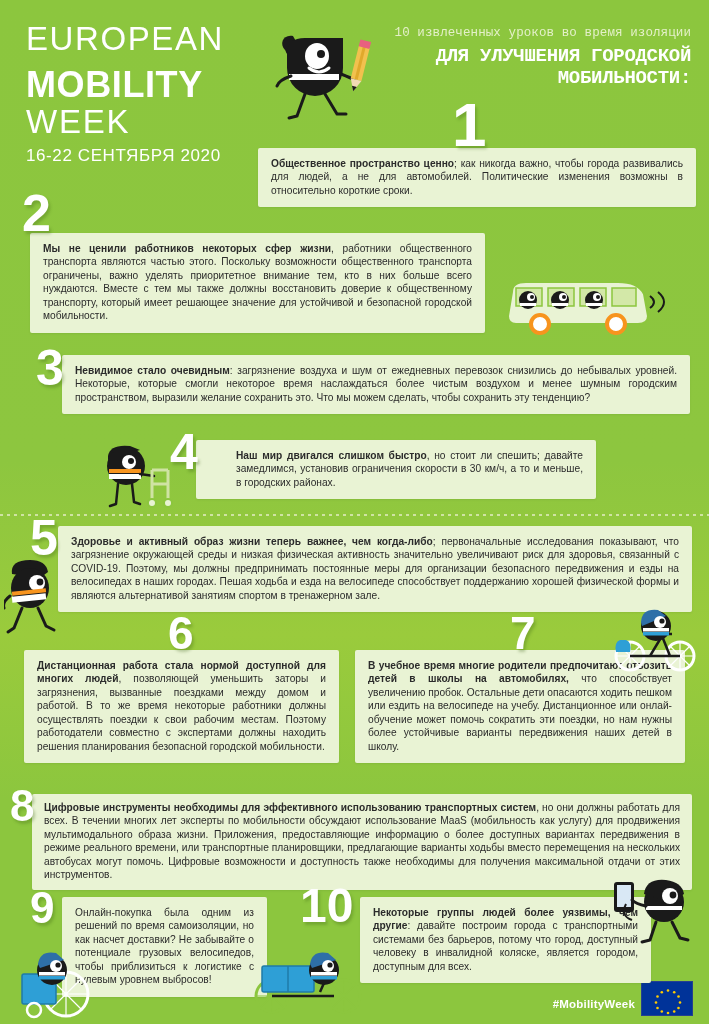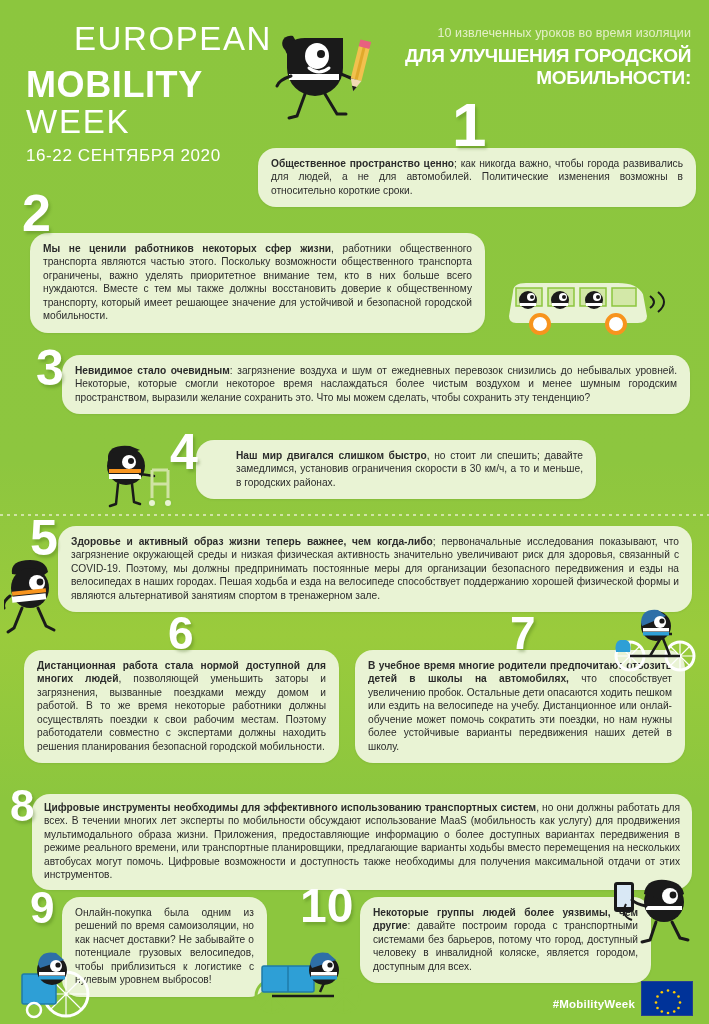--- a/index.html
+++ b/index.html
@@ -14,48 +14,48 @@
     position: relative;
     width: 709px;
     height: 1024px;
     background: linear-gradient(180deg, #8cc63e 0%, #8dc63f 45%, #9acb3c 62%, #8cc63e 78%, #8cc63e 100%);
     overflow: hidden;
   }
 
   
   .header { position: absolute; top: 0; left: 0; width: 709px; height: 150px; }
   .logo { position: absolute; left: 26px; top: 22px; color: #ffffff; line-height: 1; }
-  .logo .l1 { font-size: 33px; letter-spacing: 1.6px; font-weight: 300; display: block; margin-left: 48px; }
+  .logo .l1 { font-size: 33px; letter-spacing: 1.6px; font-weight: 300; display: block; }
   .logo .l2 { font-size: 36px; letter-spacing: 0.6px; font-weight: 700; display: block; margin-top: 12px; }
   .logo .l3 { font-size: 33px; letter-spacing: 1.8px; font-weight: 300; display: block; margin-top: 2px; }
   .logo .l4 { font-size: 17px; letter-spacing: 0.6px; font-weight: 400; display: block; margin-top: 9px; }
 
   .hero-mascot { position: absolute; left: 253px; top: 24px; }
 
-  .head-right { position: absolute; right: 18px; top: 26px; text-align: right; width: 360px; }
+  .head-right { position: absolute; right: 18px; top: 26px; text-align: right; width: 360px; font-family: Liberation Mono, monospace; }
   .head-right .sub { color: #e4f0c9; font-size: 12.5px; letter-spacing: .1px; }
   .head-right .ttl { color: #ffffff; font-size: 19px; font-weight: 700; line-height: 1.18; margin-top: 5px; letter-spacing: -0.3px; }
 
   
   .num {
     position: absolute;
     color: #ffffff;
     font-weight: 700;
     font-family: "Liberation Sans", sans-serif;
     line-height: .82;
     text-shadow: 2px 3px 3px rgba(60,100,20,.30);
     z-index: 3;
     user-select: none;
   }
 
   
   .bubble {
     position: absolute;
     background: #e9f3d4;
-    border-radius: 18px;
+    border-radius: 2px;
     padding: 9px 13px 10px 13px;
     color: #2b2b2b;
     font-size: 10.2px;
     line-height: 1.32;
     text-align: justify;
     z-index: 2;
     box-shadow: 0 1px 2px rgba(70,110,30,.13);
   }
   .bubble b { font-weight: 700; }
 

